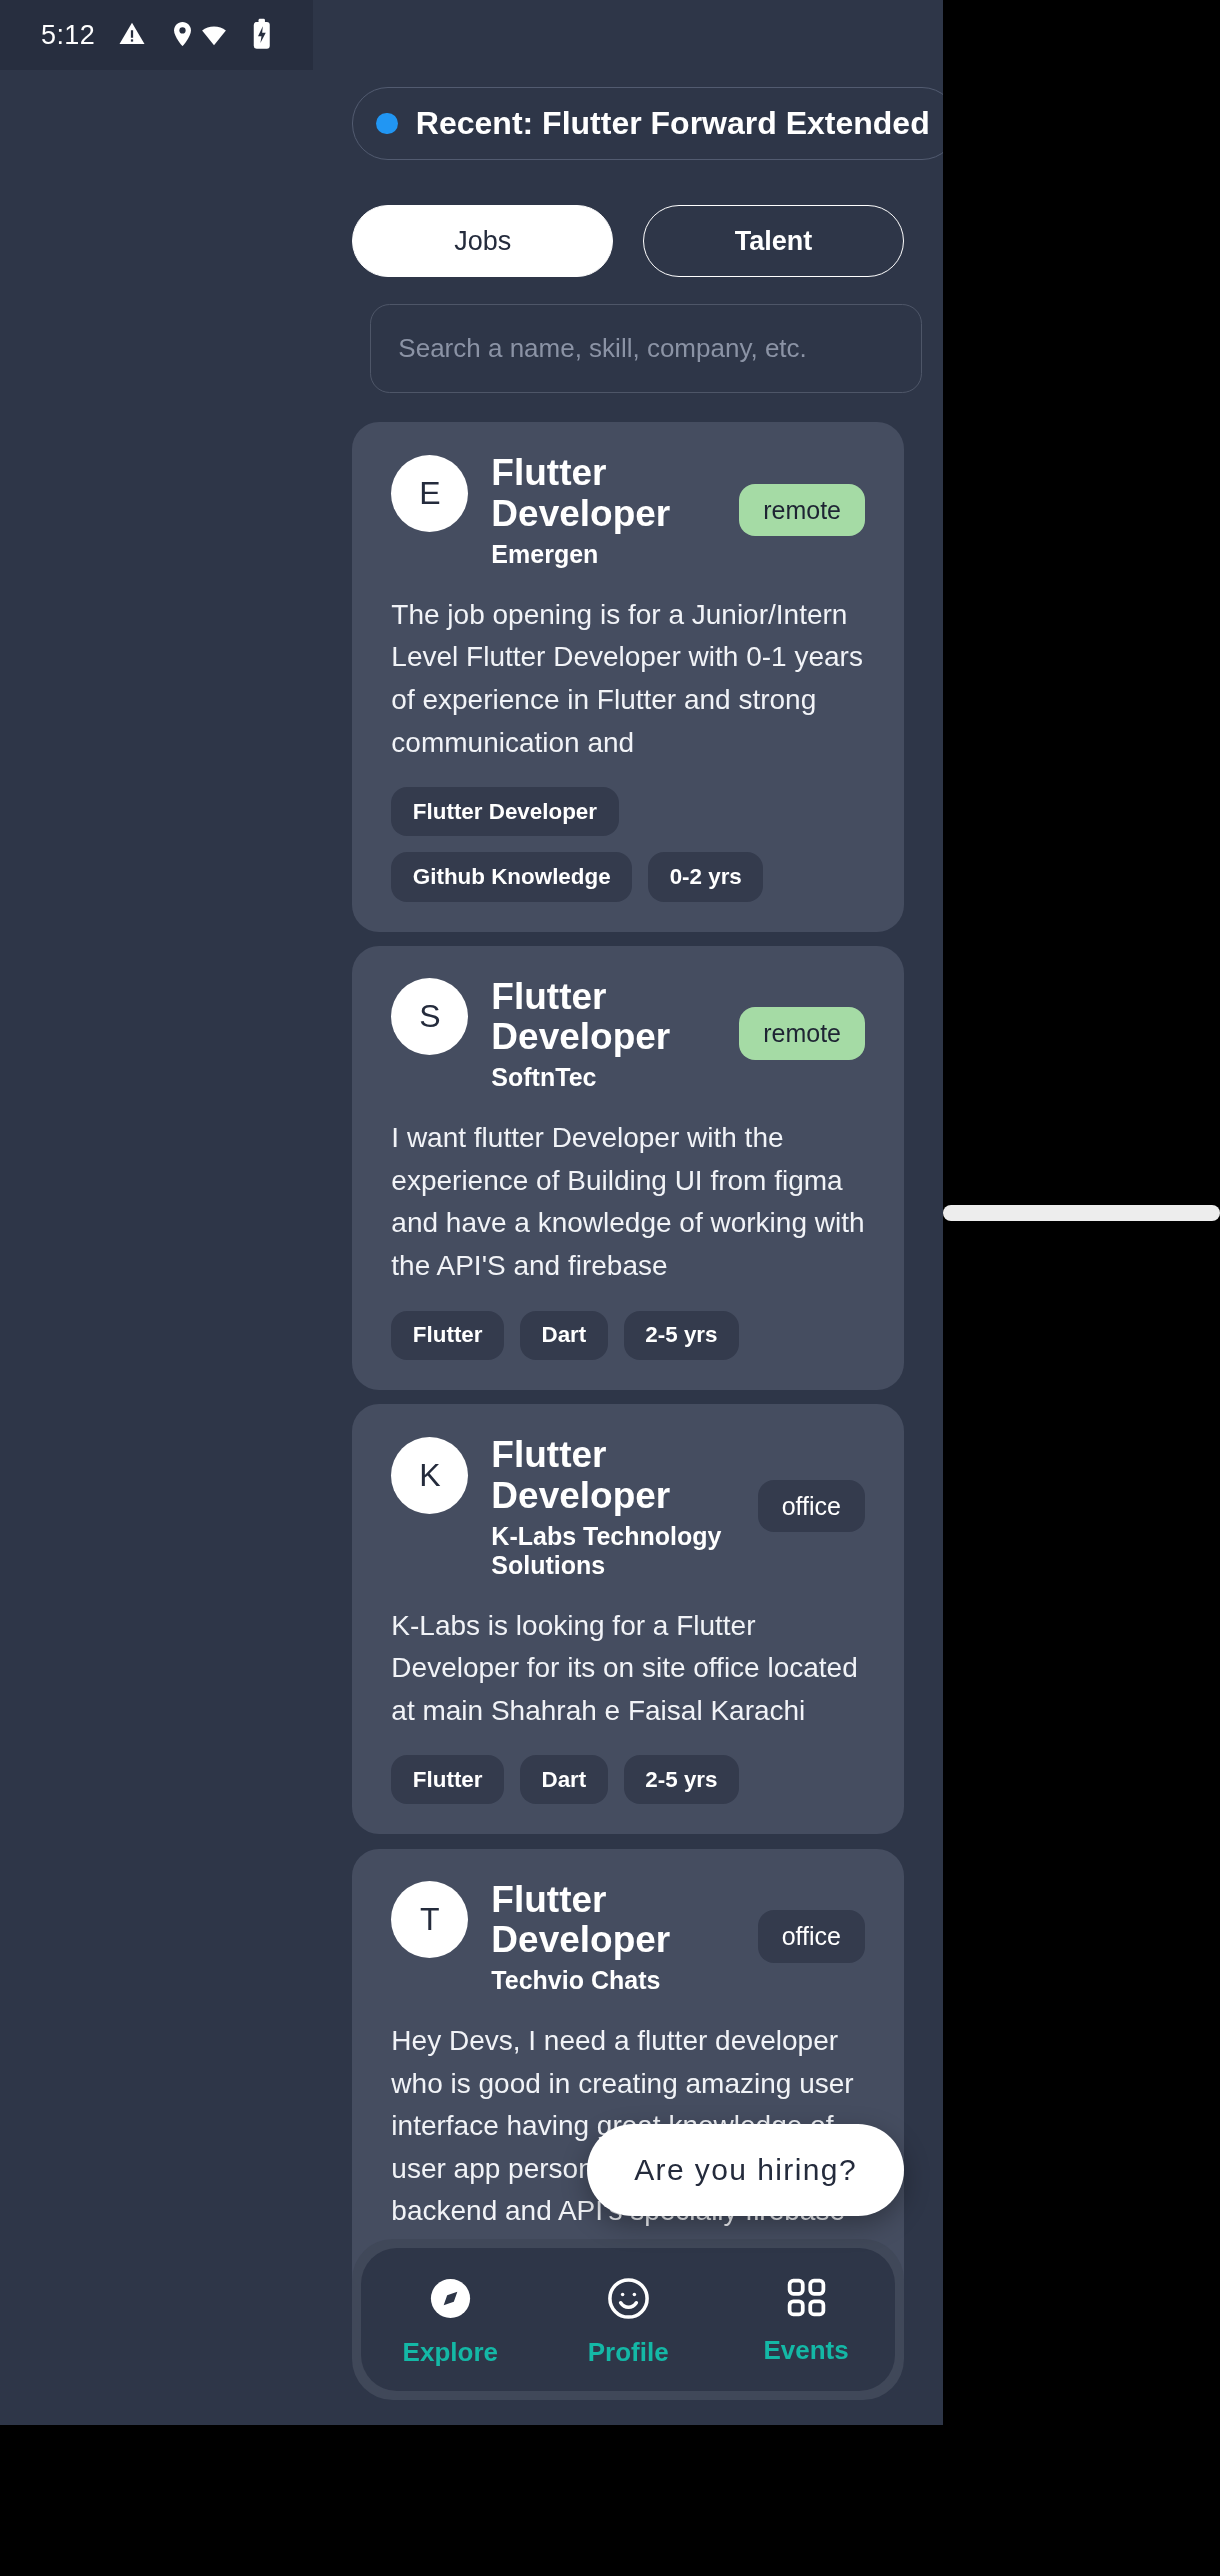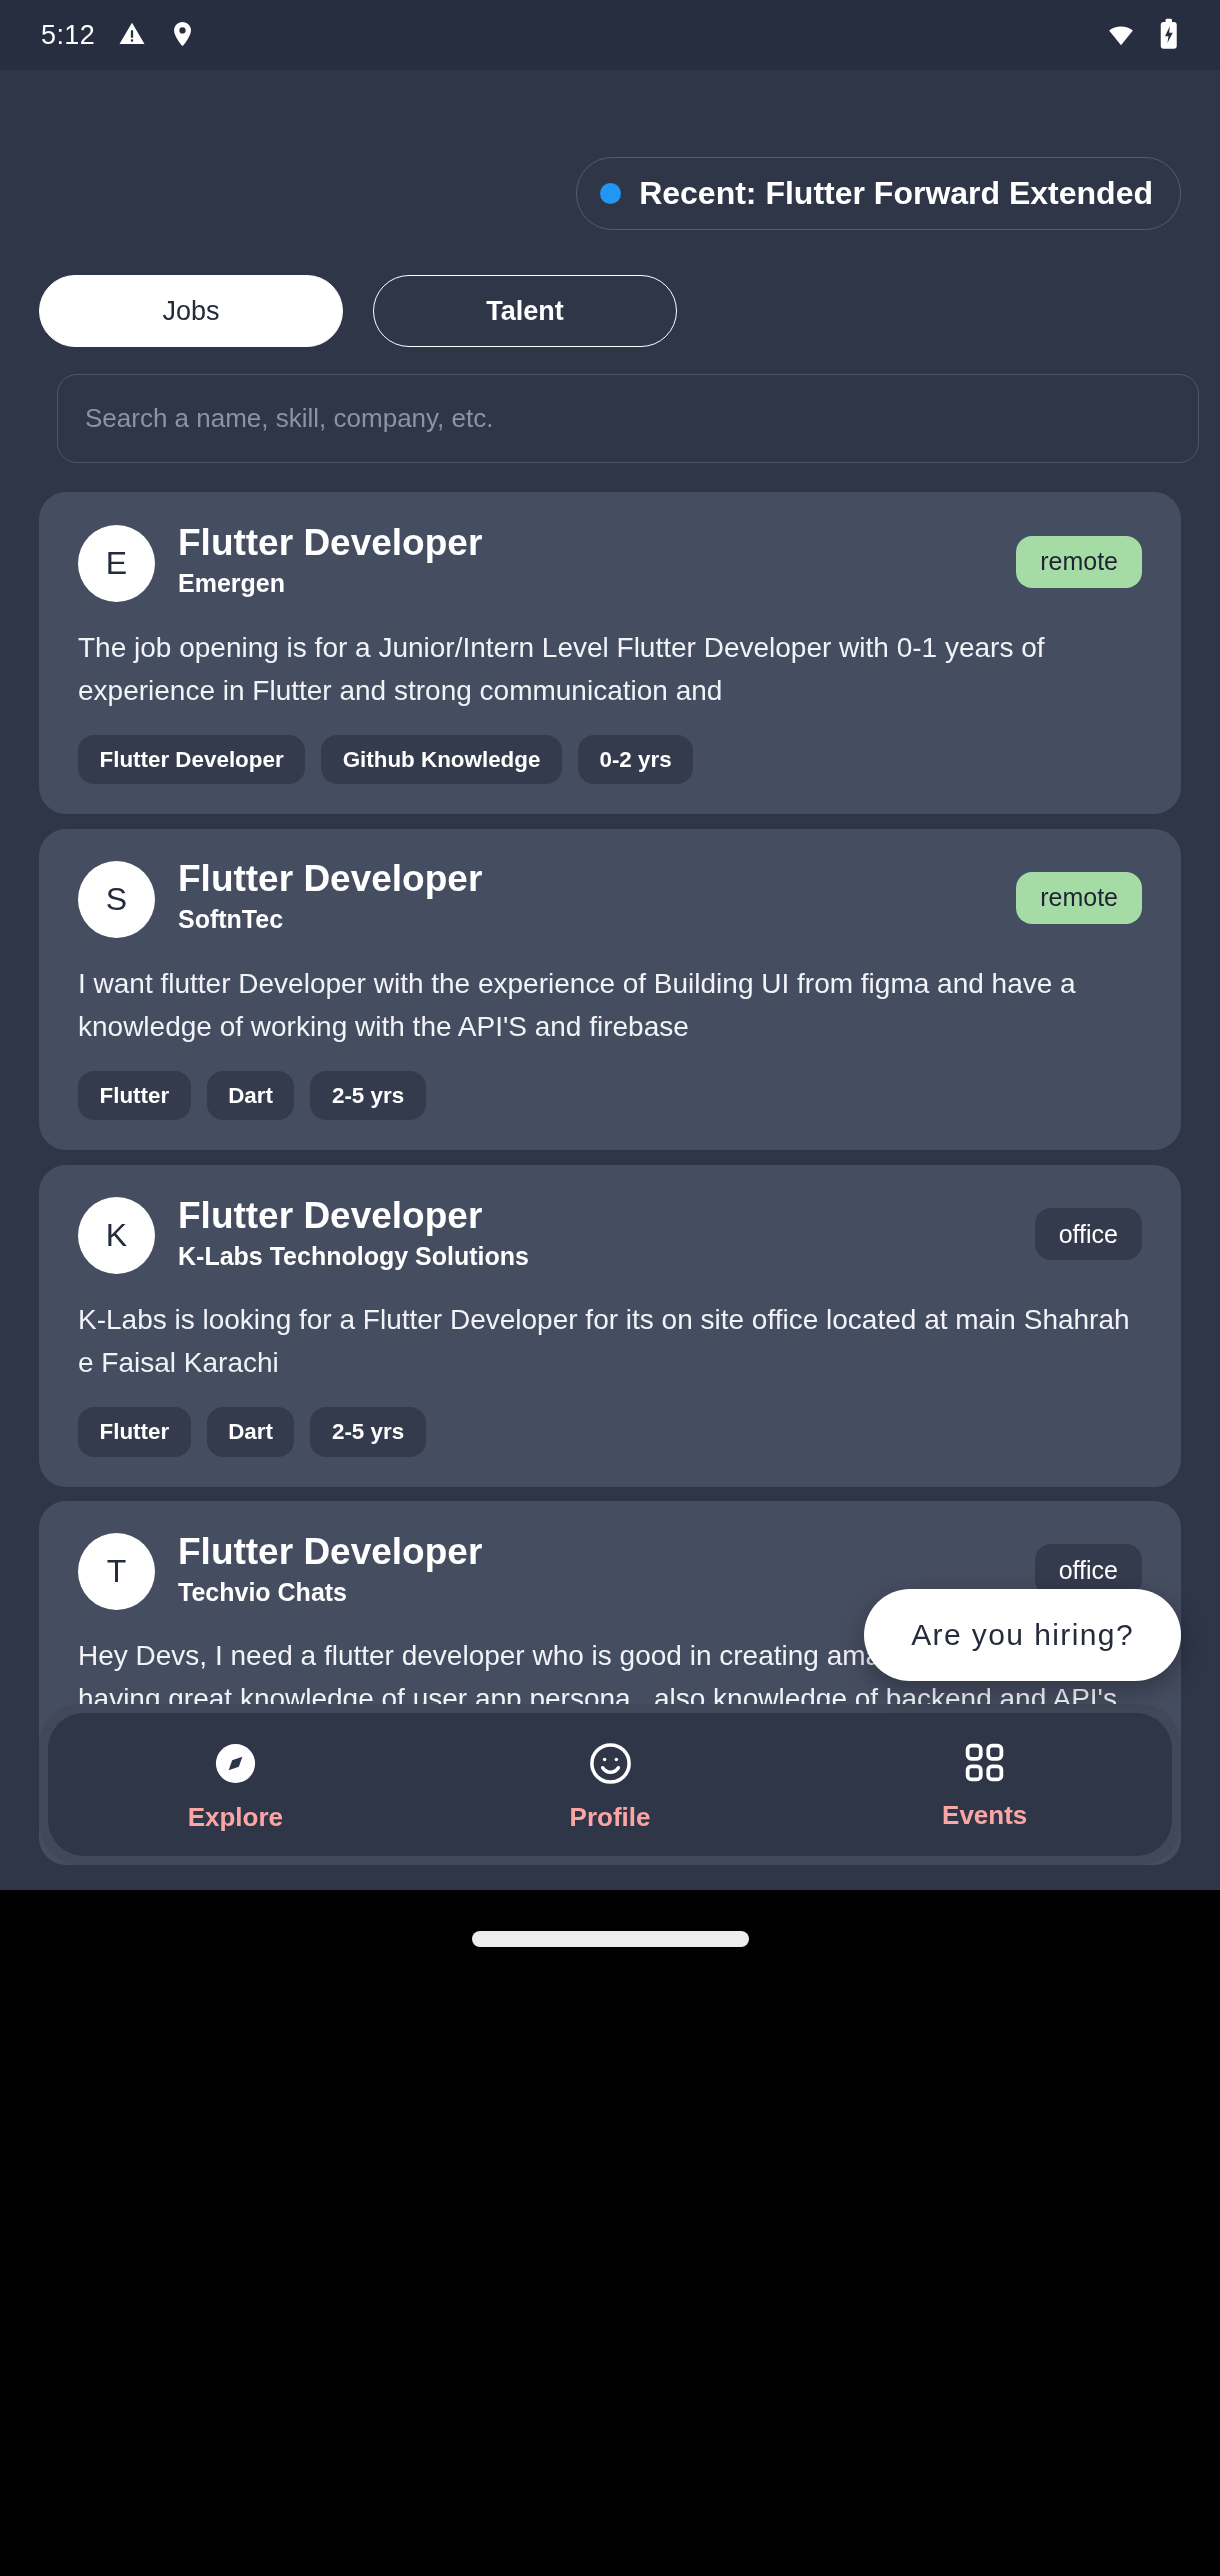--- a/index.html
+++ b/index.html
@@ -3,24 +3,24 @@
 <meta charset="utf-8">
 <style>
   * { margin:0; padding:0; box-sizing:border-box; }
   html, body {
     width:1220px; height:2576px;
     background:#000;
     font-family:"Liberation Sans", sans-serif;
     overflow:hidden;
   }
   .phone {
-    width:1220px; height:1988px;
+    width:1220px; height:2425px;
     position:relative;
     background:#2e3648;
-    display:flex; flex-direction:column;
+    display:flex; flex-direction:row;
   }
 
   
   .statusbar {
     height:70px; flex:0 0 70px;
     background:#272e3f;
     display:flex; align-items:center;
     padding:0 41px;
     color:#ffffff;
   }
@@ -165,21 +165,21 @@
   .nav {
     background:#2e3648;
     border-radius:36px;
     display:flex;
     padding:27px 0 23px 0;
   }
   .nav-item {
     flex:1 1 0;
     display:flex; flex-direction:column;
     align-items:center; gap:12.5px;
-    color:#fca5a5; cursor:pointer;
+    color:#14b8a6; cursor:pointer;
   }
   .nav-label { font-size:26px; font-weight:700; }
 
   
   .gesture {
     flex:0 0 98px;
     background:#000000;
     display:flex; align-items:center; justify-content:center;
   }
   .home-ind {

